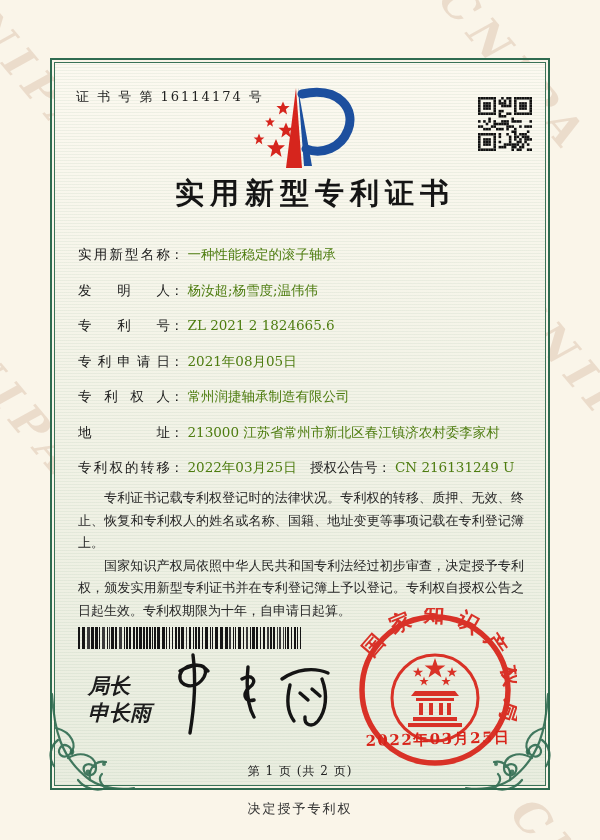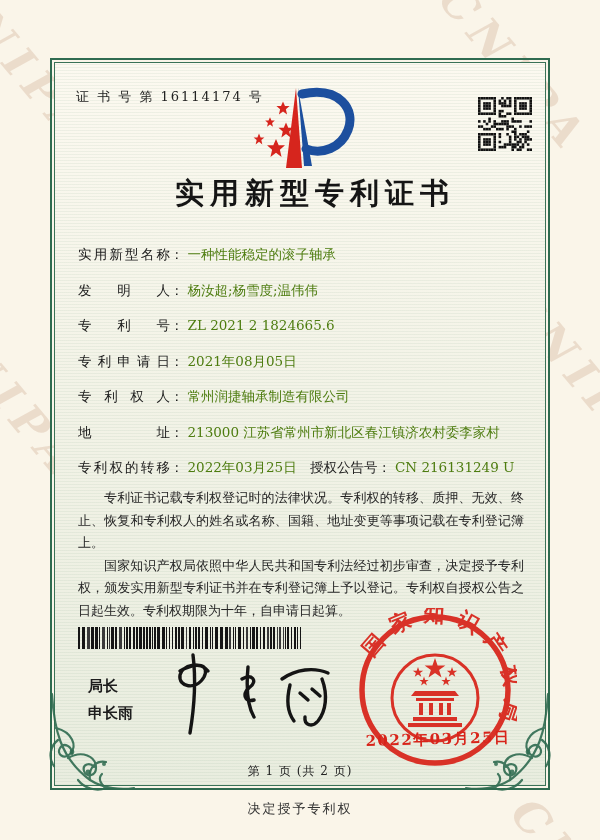--- a/index.html
+++ b/index.html
@@ -46,22 +46,22 @@
   .fcolon{display:inline-block;}
   .fvalue{display:inline-block;padding-left:4px;color:#4d7c0f;}
   .frow .second{position:absolute;left:232px;top:0;}
   .paras{
     position:absolute;left:78px;top:487px;width:446px;
     font-size:13px;line-height:22.5px;text-align:justify;color:#262626;
   }
   .paras p{margin:0;text-indent:2em;}
   .barcode{position:absolute;left:78px;top:627px;width:228px;height:22px;}
   .officer{
-    position:absolute;left:88px;top:672px;font-size:15px;font-weight:bold;
-    font-family:"Liberation Sans","DejaVu Sans",sans-serif;line-height:27px;color:#1d1d1d;
+    position:absolute;left:88px;top:672px;font-size:21px;font-weight:bold;
+    font-family:"Liberation Sans","DejaVu Sans",sans-serif;line-height:27px;color:#1d1d1d;font-style:italic;
   }
   .signature{position:absolute;left:150px;top:645px;width:210px;height:105px;}
   .seal{position:absolute;left:353px;top:608px;width:164px;height:164px;opacity:0.93;}
   .seal-date{
     position:absolute;left:364px;top:730px;width:148px;text-align:center;
     font-size:15px;color:#d8241a;letter-spacing:1.5px;font-weight:bold;
     transform:rotate(-1.5deg);
   }
   .page-no{
     position:absolute;left:50px;top:763px;width:500px;text-align:center;

